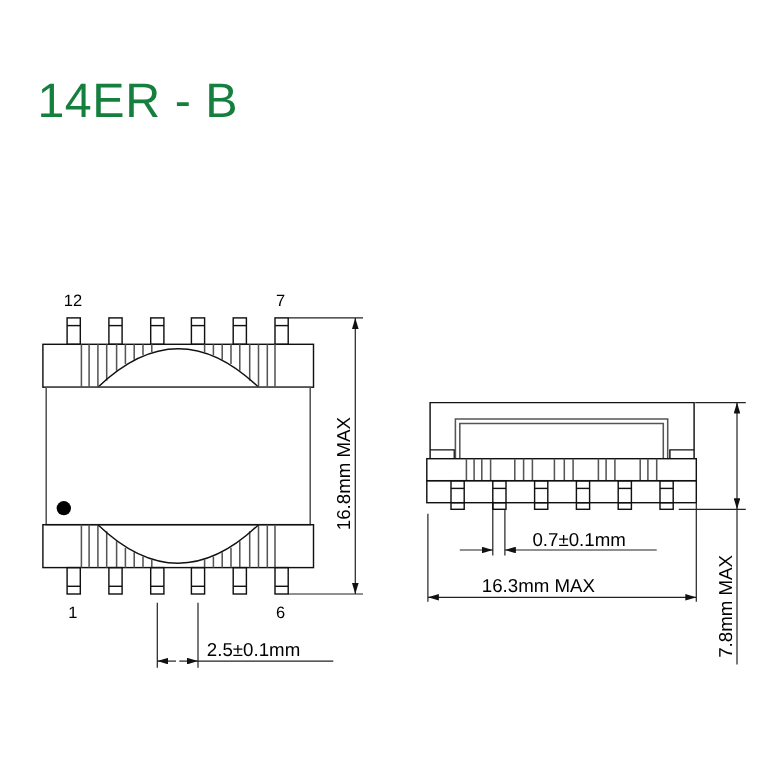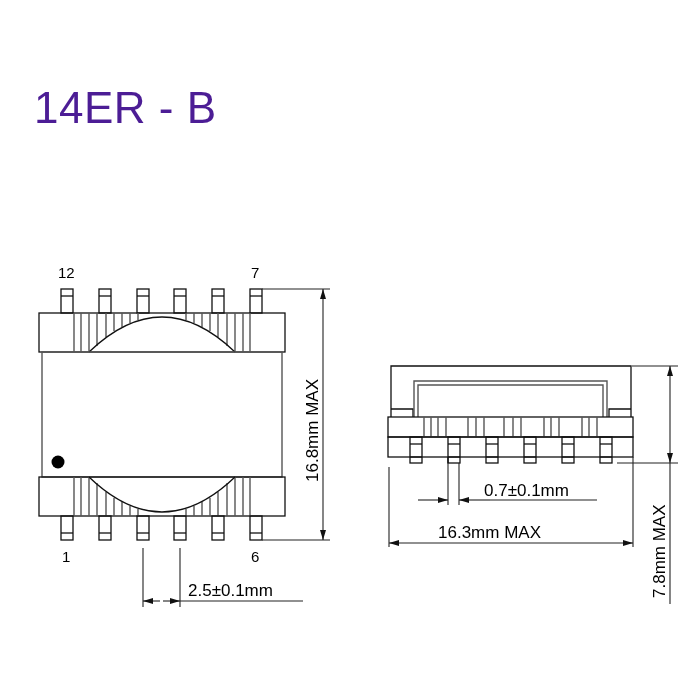--- a/index.html
+++ b/index.html
@@ -1,17 +1,17 @@
 <!DOCTYPE html>
 <html><head>
   <meta charset="utf-8">
   <style>
     html, body { margin: 0; padding: 0; background: #ffffff; }
     body { width: 700px; height: 700px; position: relative; overflow: hidden; font-family: "Liberation Sans", sans-serif; }
-    #title { position: absolute; left: 34px; top: 86px; font-size: 44px; color: #4c1d95; letter-spacing: 0.5px; line-height: 1; }
+    #title { position: absolute; left: 34px; top: 70px; font-size: 44px; color: #15803d; letter-spacing: 0.5px; line-height: 1; }
     svg { position: absolute; left: 0; top: 0; }
     .lbl { font-family: "Liberation Sans", sans-serif; fill: #000; }
     .ln { stroke: #555; stroke-width: 1.4; fill: none; }
     .lk { stroke: #111; stroke-width: 1.3; fill: none; }
     .dim { stroke: #222; stroke-width: 1.1; fill: none; }
   </style>
 </head>
 <body>
 
 <div id="title">14ER - B</div>

